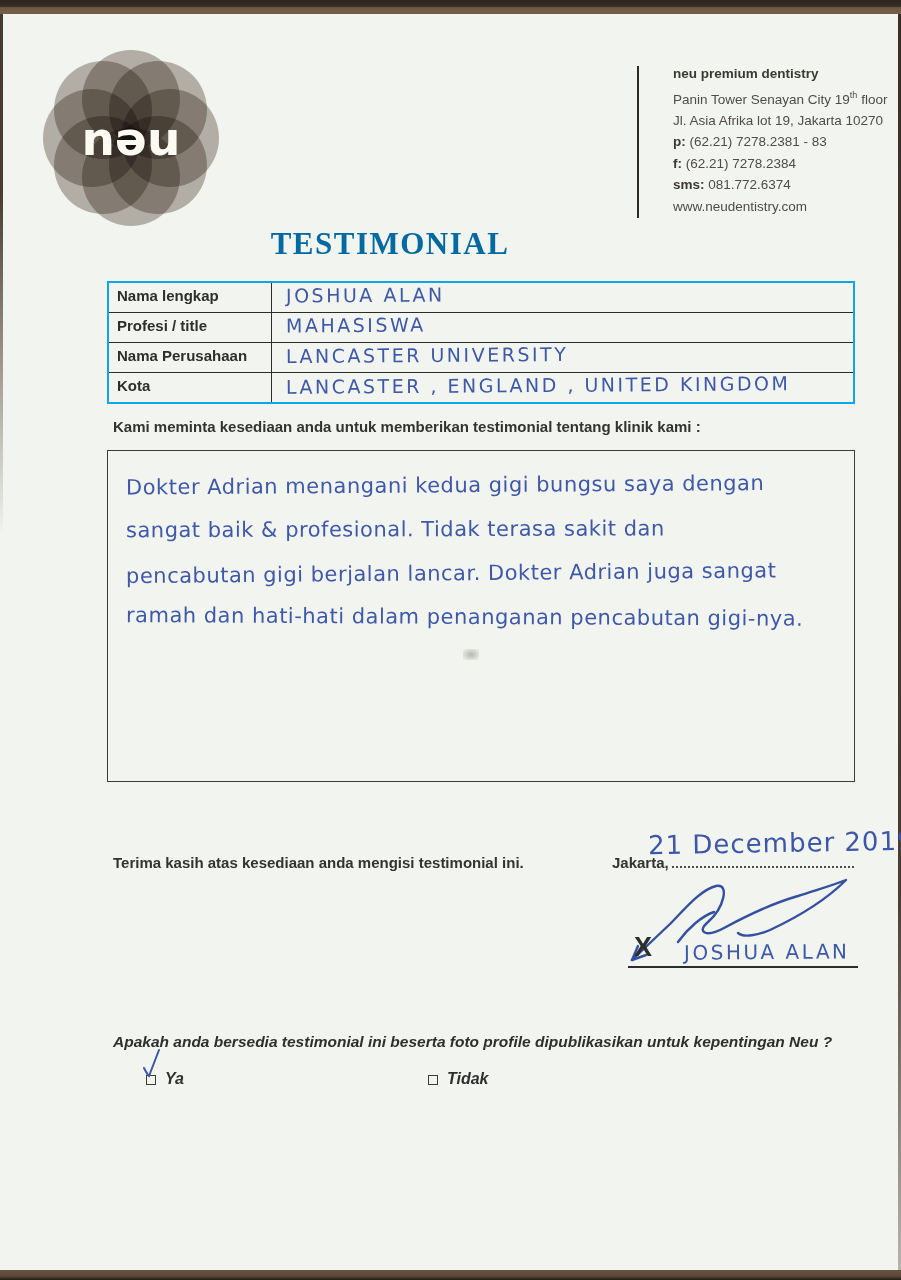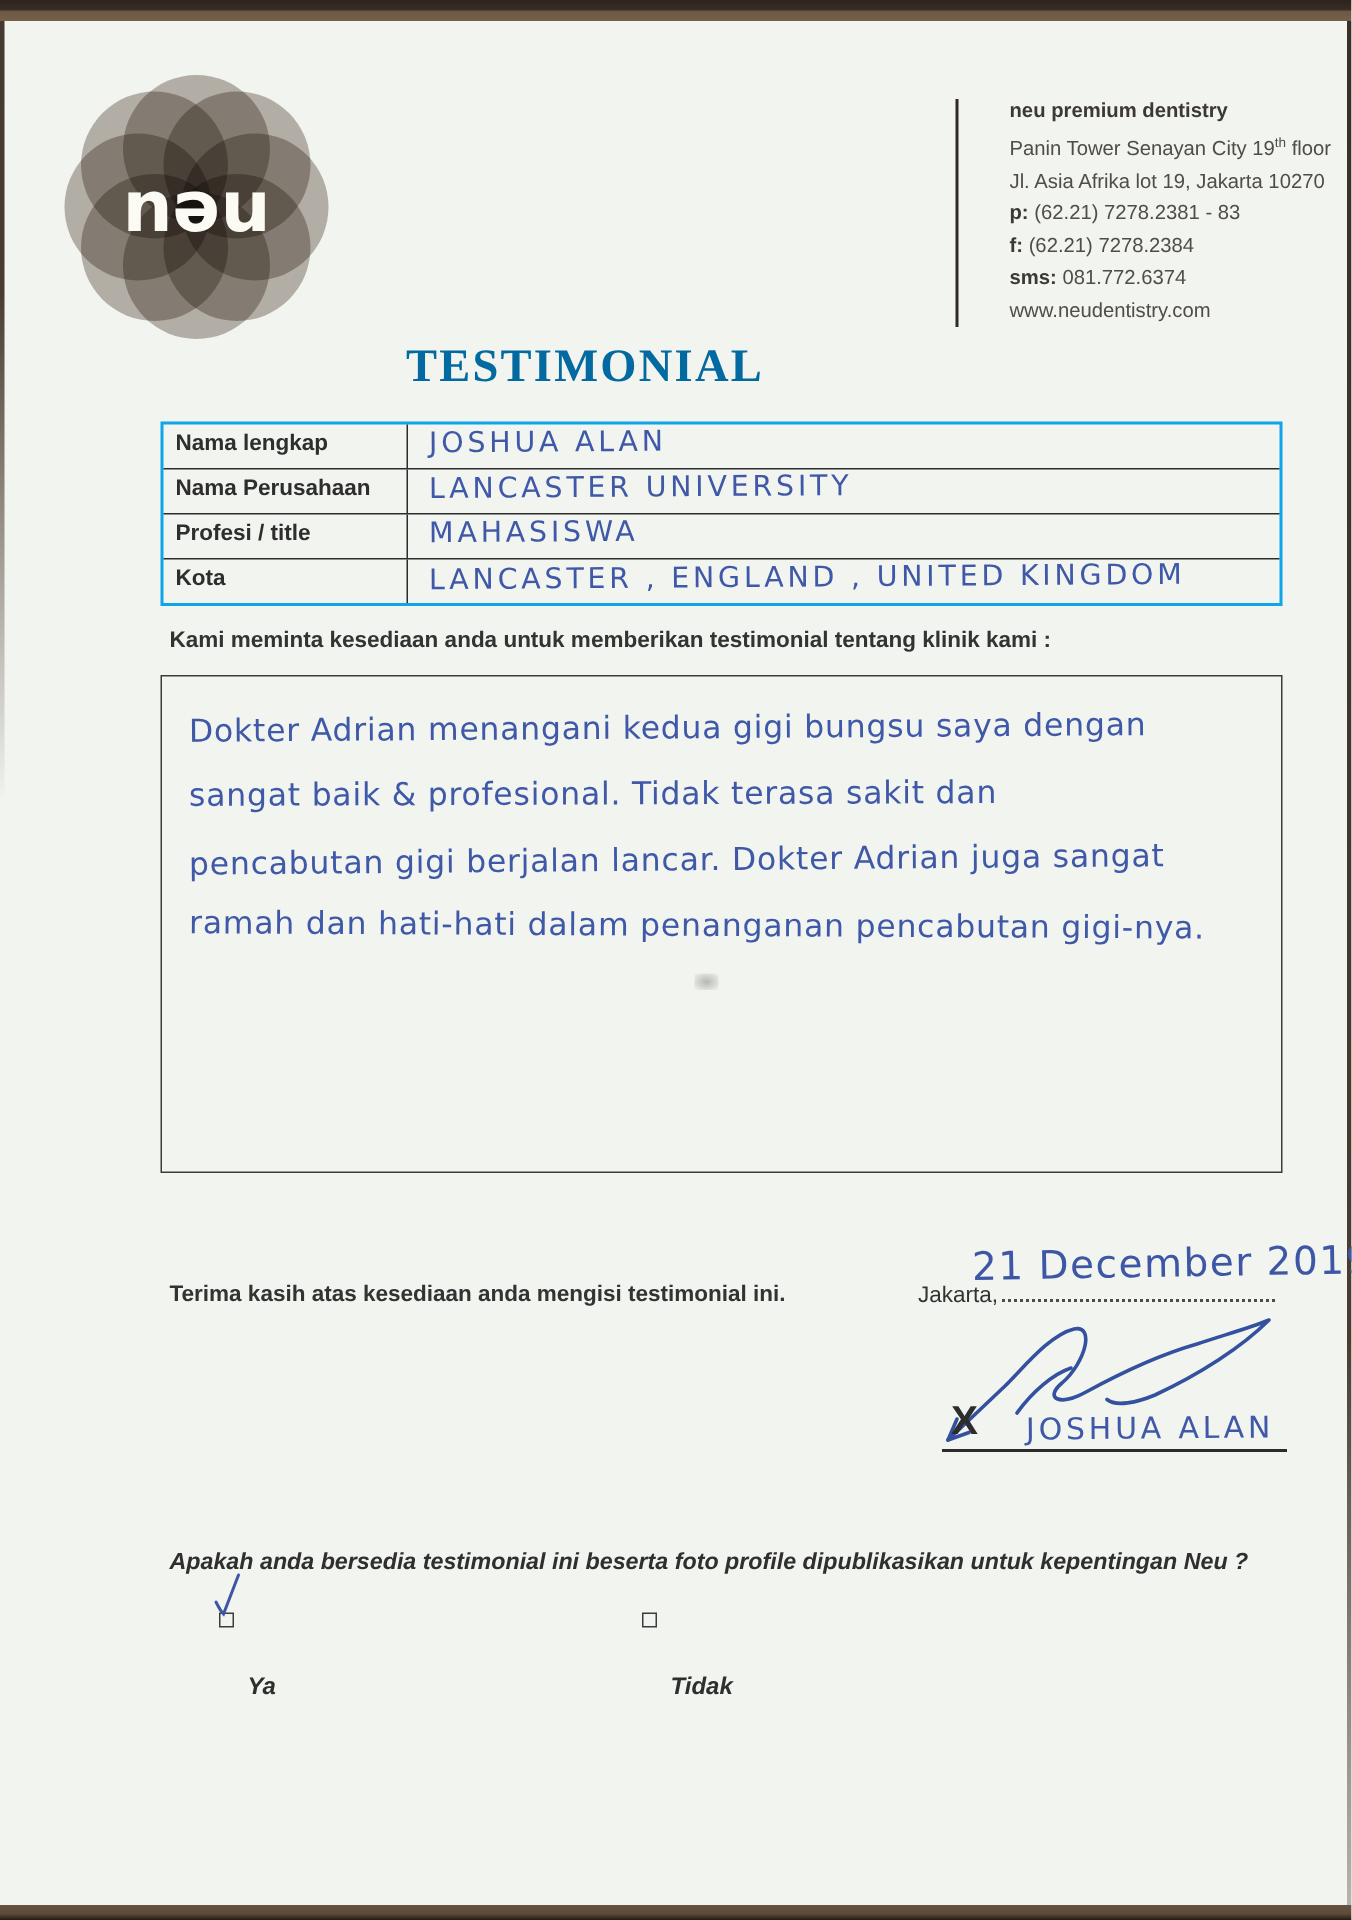--- a/index.html
+++ b/index.html
@@ -46,35 +46,35 @@
   .tlines{position:absolute;left:18px;top:12px;width:710px;font-family:"DejaVu Sans",cursive,sans-serif;font-size:21px;line-height:44px;color:#3f59a8;letter-spacing:0.5px;}
   .tlines div{white-space:nowrap;}
   .tlines div:nth-child(1){transform:rotate(-0.4deg);}
   .tlines div:nth-child(2){transform:rotate(-0.2deg);}
   .tlines div:nth-child(3){transform:rotate(-0.5deg);}
   .tlines div:nth-child(4){transform:rotate(0.3deg);}
   .smudge{position:absolute;left:355px;top:198px;width:16px;height:11px;background:radial-gradient(ellipse,rgba(110,110,100,0.45),rgba(110,110,100,0));}
 
   .thanks{position:absolute;left:113px;top:808px;font-size:15px;font-weight:600;color:#333;margin-top:46px;}
 
-  .date-row{position:absolute;left:612px;top:852px;font-size:15px;font-weight:400;color:#333;}
+  .date-row{position:absolute;left:612px;top:852px;font-size:15px;font-weight:700;color:#333;}
   .dotline{display:inline-block;width:182px;height:14px;border-bottom:2px dotted #4c4c4c;margin-left:3px;}
   .date-hw{position:absolute;left:648px;top:828px;font-family:"DejaVu Sans",cursive,sans-serif;font-size:26px;color:#3d57a6;white-space:nowrap;letter-spacing:1px;transform:rotate(-1deg);}
 
   .sig-scribble{position:absolute;left:618px;top:876px;}
   .sig-x{position:absolute;left:634px;top:932px;font-size:27px;font-weight:bold;color:#2d2d2d;}
   .sig-line{position:absolute;left:628px;top:966px;width:230px;border-bottom:2px solid #2c2c2c;}
   .sig-name{position:absolute;left:684px;top:940px;font-family:"DejaVu Sans",cursive,sans-serif;font-size:20px;color:#3f59a8;letter-spacing:2.5px;white-space:nowrap;transform:rotate(-0.5deg);}
 
   .question{position:absolute;left:113px;top:1033px;font-size:15.5px;font-weight:bold;font-style:italic;color:#2f2f2f;}
   .opt{position:absolute;display:flex;align-items:flex-start;}
   .opt-ya{left:146px;top:1066px;}
   .opt-tidak{left:428px;top:1066px;}
   .cbox{width:8px;height:8px;border:1.5px solid #3c3c3c;margin-top:9px;}
-  .opt-label{margin-left:9px;font-size:16px;font-weight:bold;font-style:italic;color:#2f2f2f;padding-top:4px;margin-top:46px;}
+  .opt-label{margin-left:9px;font-size:16px;font-weight:bold;font-style:italic;color:#2f2f2f;padding-top:4px;}
   .tick{position:absolute;left:-6px;top:-18px;}
 </style>
 </head>
 <body>
 
 <div class="paper">
 
   <div class="scan-top"></div>
   <div class="scan-bottom"></div>
   <div class="scan-left"></div>
@@ -106,29 +106,29 @@
   <div class="page-title">TESTIMONIAL</div>
 
   <div class="ftable">
     <div class="frow">
       <div class="fcell-label">Nama lengkap</div>
       <div class="fcell-value">
           <span class="hw-caps">JOSHUA ALAN</span>
         </div>
     </div>
     <div class="frow">
+      <div class="fcell-label">Profesi / title</div>
+      <div class="fcell-value">
+          <span class="hw-caps">MAHASISWA</span>
+        </div>
+    </div>
+    <div class="frow">
       <div class="fcell-label">Nama Perusahaan</div>
       <div class="fcell-value">
           <span class="hw-caps">LANCASTER UNIVERSITY</span>
-        </div>
-    </div>
-    <div class="frow">
-      <div class="fcell-label">Profesi / title</div>
-      <div class="fcell-value">
-          <span class="hw-caps">MAHASISWA</span>
         </div>
     </div>
     <div class="frow">
       <div class="fcell-label">Kota</div>
       <div class="fcell-value">
           <span class="hw-caps">LANCASTER , ENGLAND , UNITED KINGDOM</span>
         </div>
     </div>
   </div>
 

